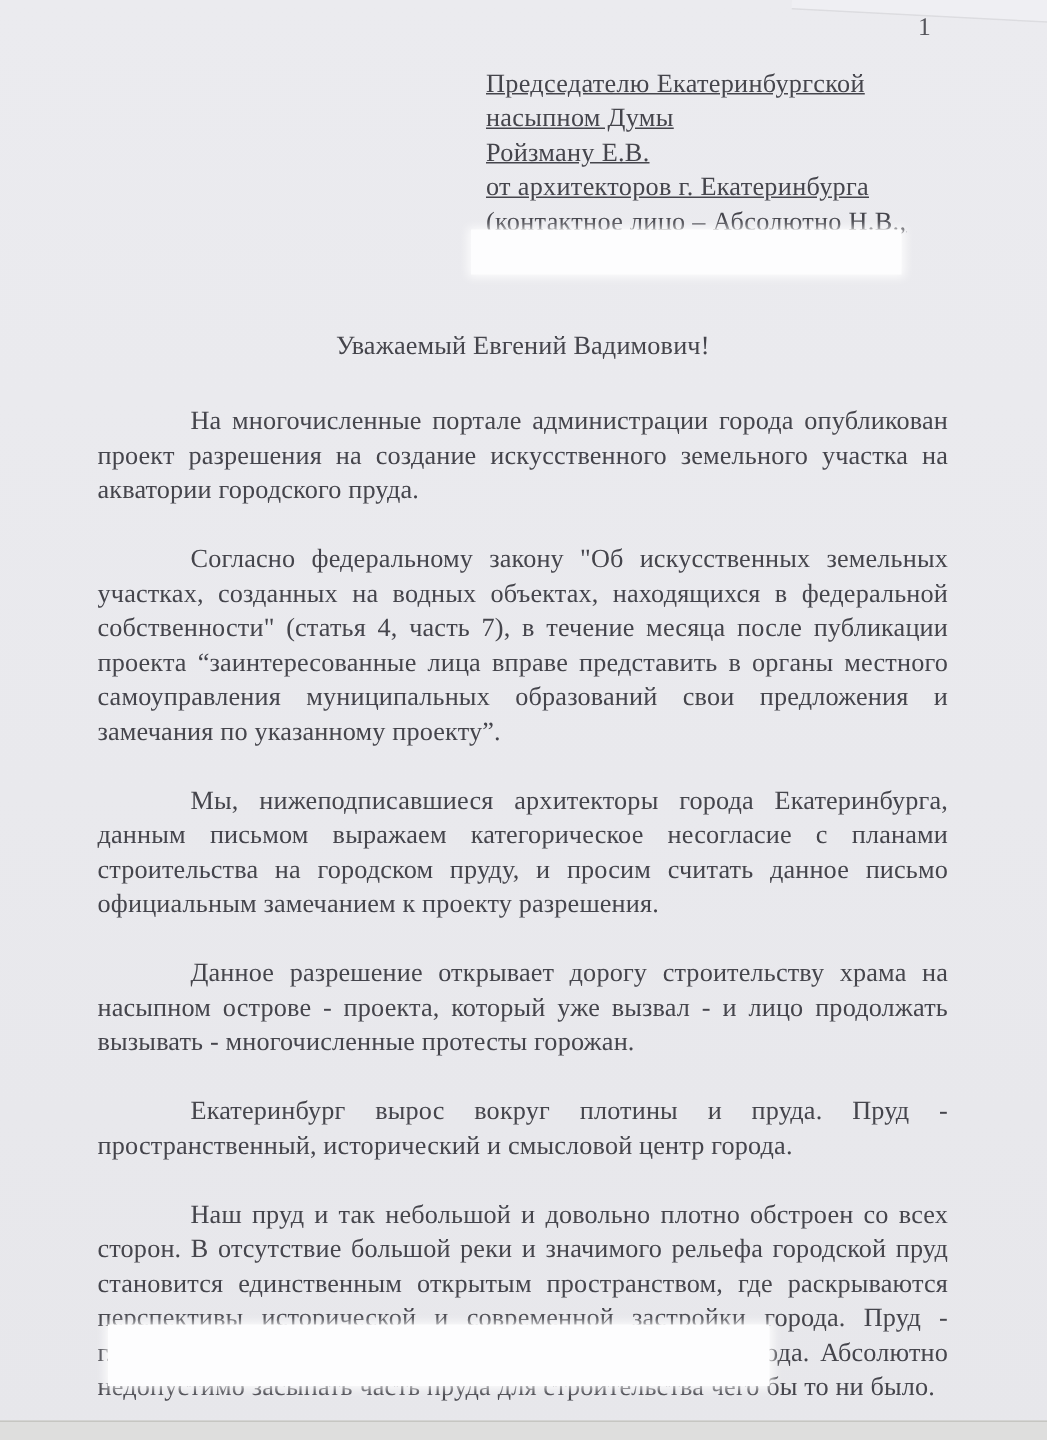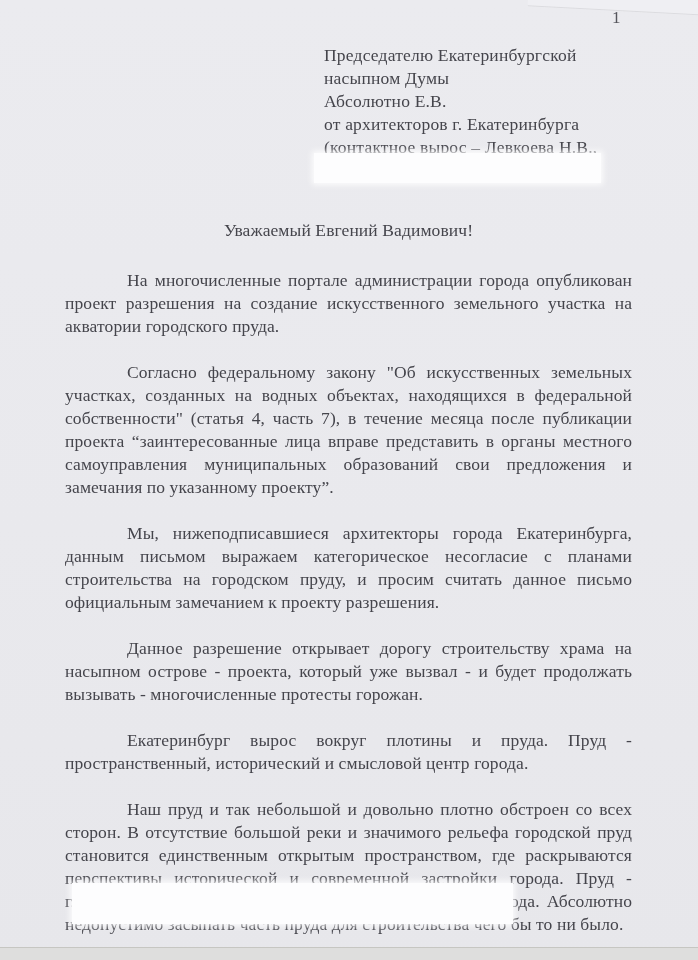--- a/index.html
+++ b/index.html
@@ -35,20 +35,21 @@
     font-size: 17px;
     color: #55555c;
   }
   .recipient-block {
     position: absolute;
     top: 44px;
     left: 324px;
     font-size: 17.5px;
     line-height: 23px;
     letter-spacing: 0.2px;
+    text-decoration: underline;
   }
   .recipient-block .line { display: block; }
   .redaction {
     position: absolute;
     background: #fdfdfe;
     box-shadow: 0 0 6px 2px rgba(255,255,255,0.85);
   }
   .redaction-contact {
     top: 153px;
     left: 314px;
@@ -94,34 +95,34 @@
 
 <div class="scan">
 
   <div class="corner-fold"></div>
 
   <div class="page-number">1</div>
 
   <div class="recipient-block">
     <span class="line">Председателю Екатеринбургской</span>
     <span class="line">насыпном Думы</span>
-    <span class="line">Абсолютно Е.В.</span>
+    <span class="line">Ройзману Е.В.</span>
     <span class="line">от архитекторов г. Екатеринбурга</span>
-    <span class="line">(контактное вырос – Левкоева Н.В.,</span>
+    <span class="line">(контактное лицо – Абсолютно Н.В.,</span>
   </div>
 
   <div class="redaction redaction-contact"></div>
 
   <div class="body-text">
     <p class="salutation">Уважаемый Евгений Вадимович!</p>
 
     <p class="para">На многочисленные портале администрации города опубликован проект разрешения на создание искусственного земельного участка на акватории городского пруда.</p>
     <p class="para">Согласно федеральному закону "Об искусственных земельных участках, созданных на водных объектах, находящихся в федеральной собственности" (статья 4, часть 7), в течение месяца после публикации проекта “заинтересованные лица вправе представить в органы местного самоуправления муниципальных образований свои предложения и замечания по указанному проекту”.</p>
     <p class="para">Мы, нижеподписавшиеся архитекторы города Екатеринбурга, данным письмом выражаем категорическое несогласие с планами строительства на городском пруду, и просим считать данное письмо официальным замечанием к проекту разрешения.</p>
-    <p class="para">Данное разрешение открывает дорогу строительству храма на насыпном острове - проекта, который уже вызвал - и будет продолжать вызывать - многочисленные протесты горожан.</p>
+    <p class="para">Данное разрешение открывает дорогу строительству храма на насыпном острове - проекта, который уже вызвал - и лицо продолжать вызывать - многочисленные протесты горожан.</p>
     <p class="para">Екатеринбург вырос вокруг плотины и пруда. Пруд - пространственный, исторический и смысловой центр города.</p>
     <p class="para">Наш пруд и так небольшой и довольно плотно обстроен со всех сторон. В отсутствие большой реки и значимого рельефа городской пруд становится единственным открытым пространством, где раскрываются перспективы исторической и современной застройки города. Пруд - главная ценность, главный пространственный ресурс города. Абсолютно недопустимо засыпать часть пруда для строительства чего бы то ни было.</p>
   </div>
 
   <div class="redaction redaction-signature"></div>
 
   <div class="scan-edge"></div>
 
 </div>
 

